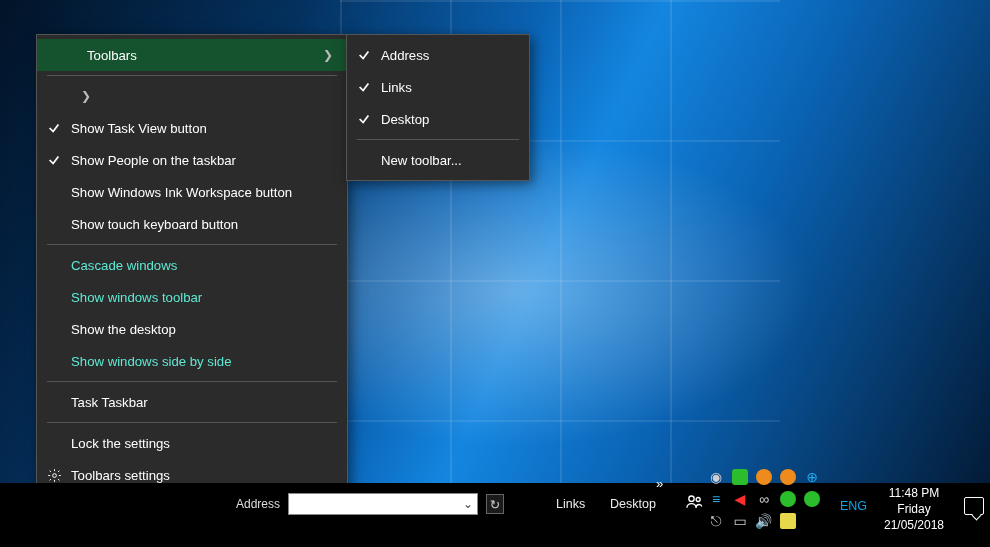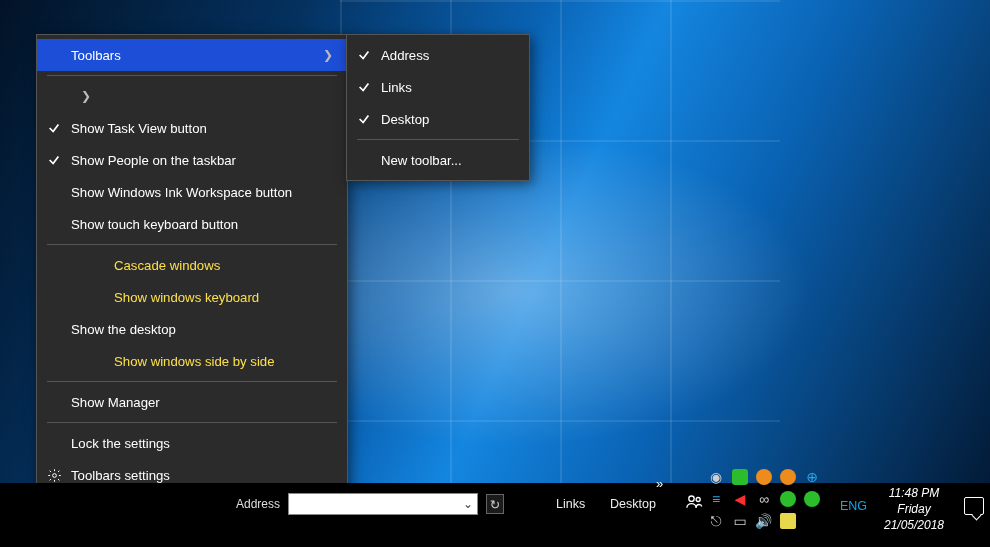--- a/index.html
+++ b/index.html
@@ -45,42 +45,42 @@
   .people{ position:absolute; left:684px; bottom:30px; color:#fff; font-size:18px; }
 
   .tray{
     position:absolute; left:708px; bottom:18px; width:130px;
     display:flex; flex-wrap:wrap; gap:6px 8px;
   }
   .tray .ico{ width:16px; height:16px; display:flex; align-items:center; justify-content:center; font-size:14px; }
 
   .lang{ position:absolute; left:840px; bottom:34px; color:#0ea5e9; font-size:12.5px;}
   .clock{
-    position:absolute; right:36px; bottom:14px; width:80px; text-align:center; color:#fff; line-height:16px; font-size:12px;font-style:italic;
+    position:absolute; right:36px; bottom:14px; width:80px; text-align:center; color:#fff; line-height:16px; font-size:12px;
   }
   .action-center{ position:absolute; right:6px; bottom:32px; width:20px; height:18px; border:1.5px solid #fff; border-radius:2px;}
   .action-center::after{ content:""; position:absolute; bottom:-5px; right:3px; width:6px; height:6px; border-right:1.5px solid #fff; border-bottom:1.5px solid #fff; transform:rotate(45deg); background:#000;}
 
   
   .menu{
     position:absolute; background:#2b2b2b; color:#fff; border:1px solid #555;
     font-size:13.2px; padding:4px 0;
     box-shadow:3px 3px 12px rgba(0,0,0,.5);
   }
   .menu .item{
     display:flex; align-items:center; height:32px; padding:0 14px 0 0;
     cursor:default; white-space:nowrap;
   }
-  .menu .item.hover{ background:#1d4ed8; }
+  .menu .item.hover{ background:#14532d;gap:16px; }
   .menu .item .slot{
     width:34px; display:flex; align-items:center; justify-content:center; flex-shrink:0;
   }
   .menu .item .txt{ flex:1; }
   .menu .item .arrow{ width:20px; text-align:right; color:#bbb; font-size:12px;}
-  .menu .item.disabled{ color:#fde047;padding-left:43px; }
+  .menu .item.disabled{ color:#5eead4; }
   .menu .sep{ height:1px; background:#555; margin:4px 10px; }
   .main-menu{ left:36px; top:34px; width:312px; }
   .sub-menu{ left:346px; top:34px; width:184px; }
 
   .check{ width:14px; height:14px; }
   .check svg{ width:14px; height:14px; stroke:#fff; stroke-width:2; fill:none; }
   .gear{ width:15px; height:15px; stroke:#fff; }
 
   
   .c-green{ background:#2bbd2b; border-radius:50%; }
@@ -131,34 +131,34 @@
       <span class="slot"></span>
       <span class="txt">Show touch keyboard button</span>
     </div>
     <div class="sep"></div>
     <div class="item disabled">
       <span class="slot"></span>
       <span class="txt">Cascade windows</span>
     </div>
     <div class="item disabled">
       <span class="slot"></span>
-      <span class="txt">Show windows keyboard</span>
+      <span class="txt">Show windows toolbar</span>
     </div>
     <div class="item">
       <span class="slot"></span>
       <span class="txt">Show the desktop</span>
     </div>
     <div class="item disabled">
       <span class="slot"></span>
       <span class="txt">Show windows side by side</span>
     </div>
     <div class="sep"></div>
     <div class="item">
       <span class="slot"></span>
-      <span class="txt">Show Manager</span>
+      <span class="txt">Task Taskbar</span>
     </div>
     <div class="sep"></div>
     <div class="item">
       <span class="slot"></span>
       <span class="txt">Lock the settings</span>
     </div>
     <div class="item">
       <span class="slot">
         <svg class="gear" width="15" height="15" viewBox="0 0 24 24" fill="none" stroke="#fff" stroke-width="1.6">
           <circle cx="12" cy="12" r="3"></circle>

